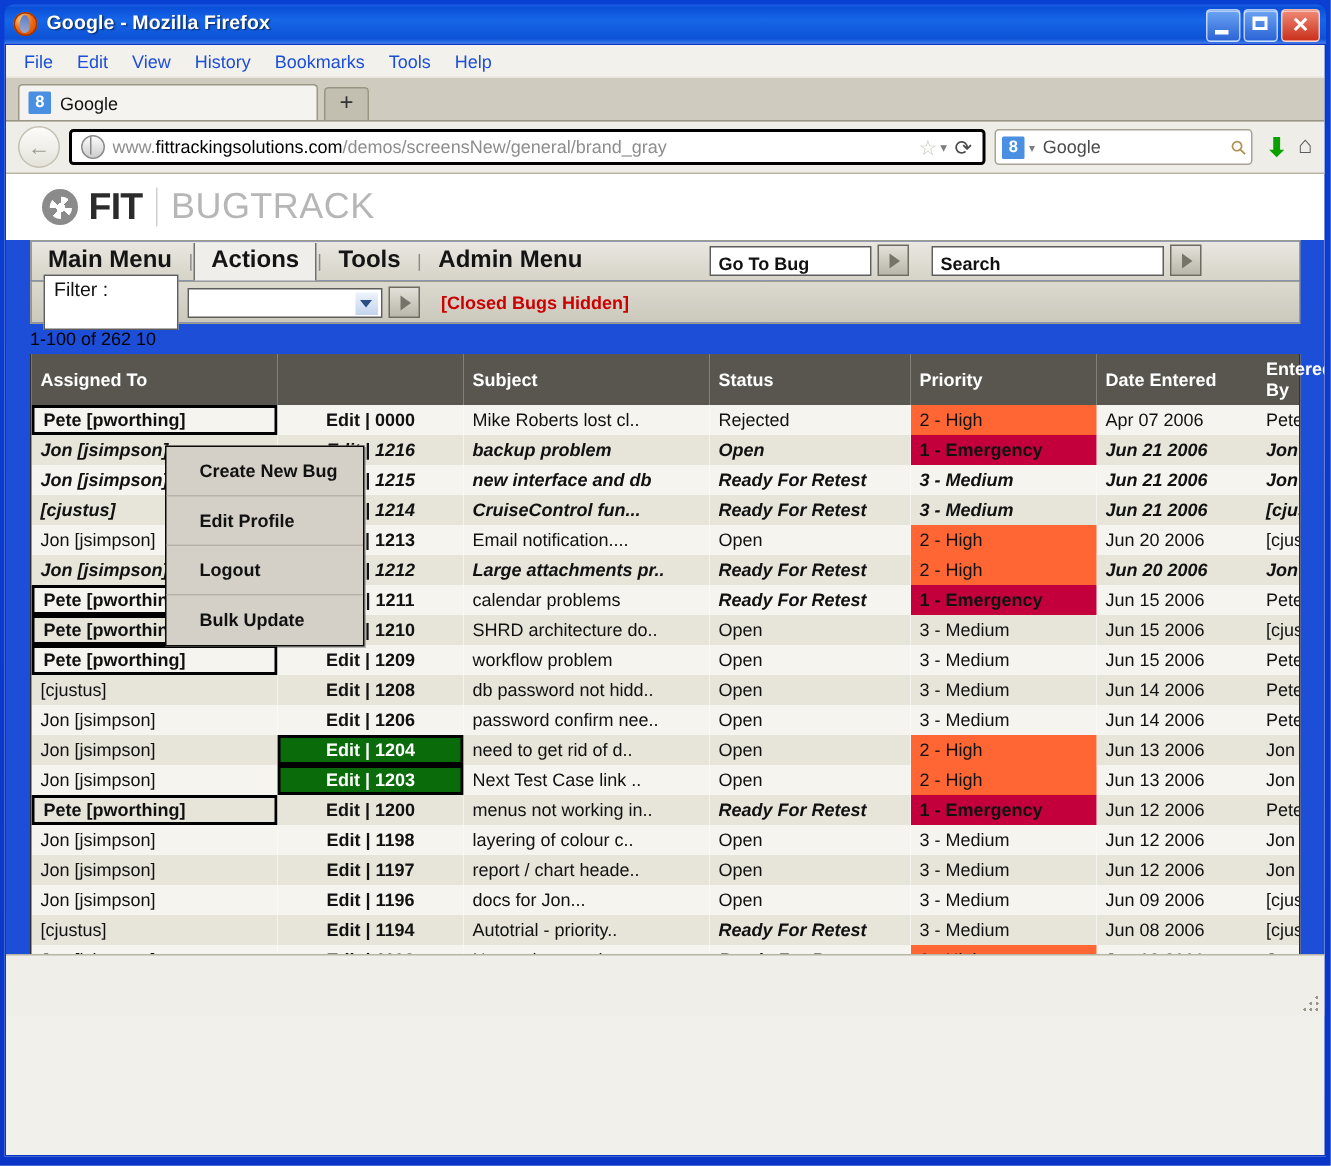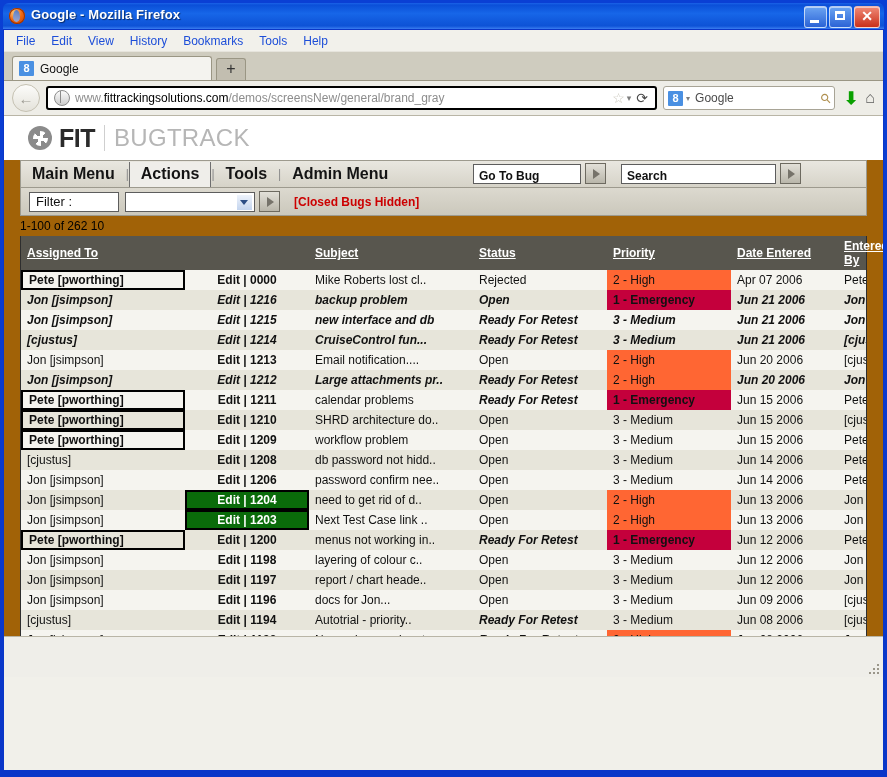--- a/index.html
+++ b/index.html
@@ -73,21 +73,21 @@
              display:flex;align-items:center;padding:0 4px;box-sizing:border-box;}
   .gicon{width:15px;height:15px;background:#4a90e2;color:#fff;font-weight:bold;font-size:11px;
          line-height:15px;text-align:center;border-radius:1px;margin-right:3px;}
   .dnarrow{color:#7d7d7d;font-size:8px;margin-right:5px;}
   .sphold{flex:1;font-size:12px;color:#4a4a4a;}
   .magnify{color:#b09050;font-size:13px;transform:rotate(-45deg);}
   .dlarrow{color:#0aa000;font-size:17px;margin:0 7px 0 9px;font-weight:bold;}
   .homeicon{color:#5d5d5d;font-size:16px;}
 
   
-  #page{background:#a16207;height:520px;position:relative;overflow:hidden;}
+  #page{background:#1d4ed8;height:520px;position:relative;overflow:hidden;}
   #brandbar{height:44px;background:#fff;display:flex;align-items:center;padding-left:24px;}
   .logo-mark{width:24px;height:24px;border-radius:50%;background:#8b8b8b;position:relative;margin-right:7px;
              display:flex;align-items:center;justify-content:center;}
   .logo-mark:before{content:"";width:15px;height:15px;border-radius:50%;
              background:radial-gradient(circle,#fff 0 3px,transparent 3px),
                         conic-gradient(#fff 0 12%, #8b8b8b 12% 25%, #fff 25% 37%, #8b8b8b 37% 50%,
                                        #fff 50% 62%, #8b8b8b 62% 75%, #fff 75% 87%, #8b8b8b 87% 100%);}
   .logo-fit{font-size:25px;font-weight:bold;color:#2b2b2b;letter-spacing:-.5px;}
   .logo-sep{width:1px;height:26px;background:#cfcfcf;margin:0 9px;}
   .logo-bt{font-size:24px;color:#b6b6b6;letter-spacing:.3px;}
@@ -104,21 +104,21 @@
   .minput{height:20px;background:#fff;border:1px solid #5d5d5d;font-size:12px;font-weight:bold;
           color:#111;padding:2px 5px;box-sizing:border-box;line-height:18px;}
   .gobtn{width:21px;height:21px;margin-left:4px;background:linear-gradient(to bottom,#e2e0d8,#b9b6aa);
          border:1px solid #6d6a60;box-sizing:border-box;display:flex;align-items:center;justify-content:center;}
   .gobtn:after{content:"";border-left:7px solid #76736a;border-top:5px solid transparent;
          border-bottom:5px solid transparent;margin-left:2px;}
 
   
   #filterbar{height:27px;margin:0 16px;background:linear-gradient(to bottom,#dcd9cf,#cbc8bc);
           border:1px solid #9d9a8e;display:flex;align-items:center;padding-left:8px;position:relative;}
-  .filterlbl{height:20px;background:#fff;border:1px solid #5d5d5d;font-size:13px;color:#111;
+  .filterlbl{height:37px;background:#fff;border:1px solid #5d5d5d;font-size:13px;color:#111;
           padding:0 6px;line-height:18px;box-sizing:border-box;width:90px;}
   .fsel{width:130px;height:20px;background:#fff;border:1px solid #5d5d5d;box-sizing:border-box;
         position:relative;margin-left:6px;}
   .fsel:after{content:"";position:absolute;right:2px;top:2px;width:15px;height:15px;
         background:linear-gradient(to bottom,#eef3fb,#c3d4ee);}
   .fsel .fcar{position:absolute;right:6px;top:7px;border-left:4px solid transparent;
         border-right:4px solid transparent;border-top:5px solid #2b4d85;z-index:2;}
   .closedtag{color:#cc0000;font-weight:bold;font-size:12px;margin-left:14px;}
 
   
@@ -129,21 +129,21 @@
             border:1px solid #0b0b0b;z-index:40;box-shadow:1px 1px 0 rgba(0,0,0,.25);}
   #dropdown .ditem{height:33px;line-height:33px;padding-left:22px;font-size:12px;font-weight:bold;color:#111;
             border-bottom:1px solid #b7b3aa;box-sizing:border-box;}
   #dropdown .ditem:last-child{border-bottom:none;}
 
   
   #tablewrap{margin:0 16px;border:1px solid #2e2e2e;border-top:none;background:#fff;}
   table.bugs{border-collapse:collapse;width:100%;table-layout:fixed;}
   table.bugs th{background:#58564e;color:#fff;font-size:12px;font-weight:bold;text-align:left;
                 padding:3px 6px;height:17px;}
-  table.bugs th span{text-decoration:underline;cursor:pointer;}
+  table.bugs th span{cursor:pointer;}
   table.bugs td{font-size:12px;color:#111;padding:1px 6px;height:18px;white-space:nowrap;
                 overflow:hidden;text-overflow:clip;}
   tr.odd td{background:#f5f4ef;}
   tr.even td{background:#e7e5da;}
   td.c-assigned{width:152px;}
   td.c-edit{width:112px;text-align:center;font-weight:bold;}
   td.c-subject{width:152px;}
   td.c-status{width:122px;}
   td.c-priority{width:112px;}
   td.c-date{width:95px;}
@@ -460,20 +460,26 @@
                 <td class="c-subject ">New column order stu..</td>
                 <td class="c-status st-ready it">Ready For Retest</td>
                 <td class="c-priority pr-high">2 - High</td>
                 <td class="c-date ">Jun 08 2006</td>
                 <td class="c-entered ">Jon [jsimpson]</td>
               </tr>
             </tbody>
         </table>
       </div>
 
+      <div id="dropdown">
+        <div class="ditem">Create New Bug</div>
+        <div class="ditem">Edit Profile</div>
+        <div class="ditem">Logout</div>
+        <div class="ditem">Bulk Update</div>
+      </div>
 
     </div>
 
     <div id="statusarea">
       <div class="grip"></div>
     </div>
 
   </div>
 </div>
 

